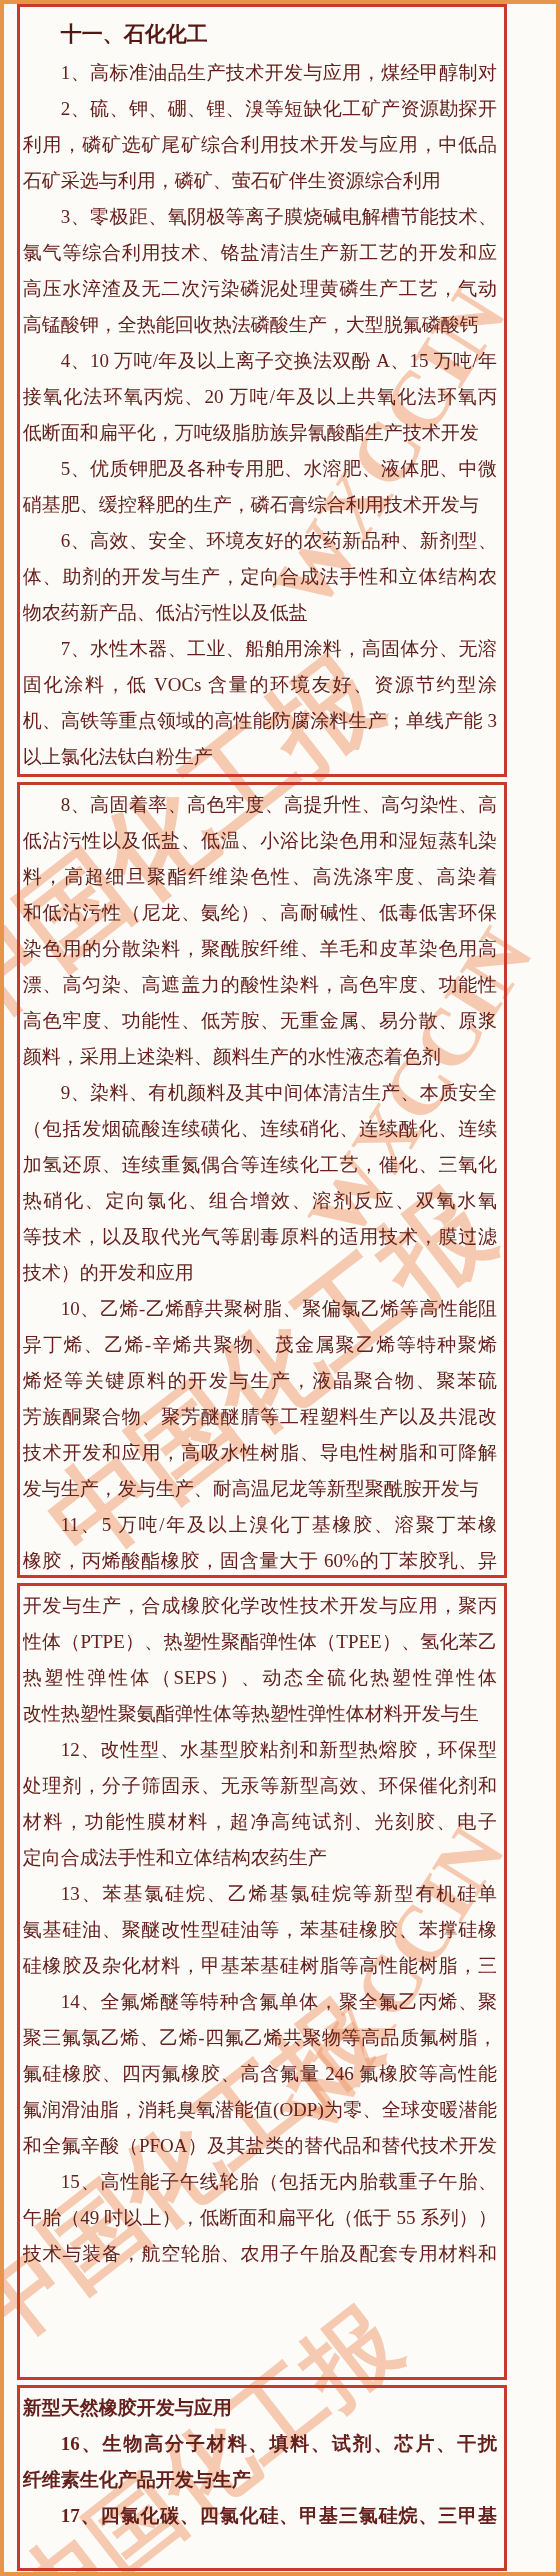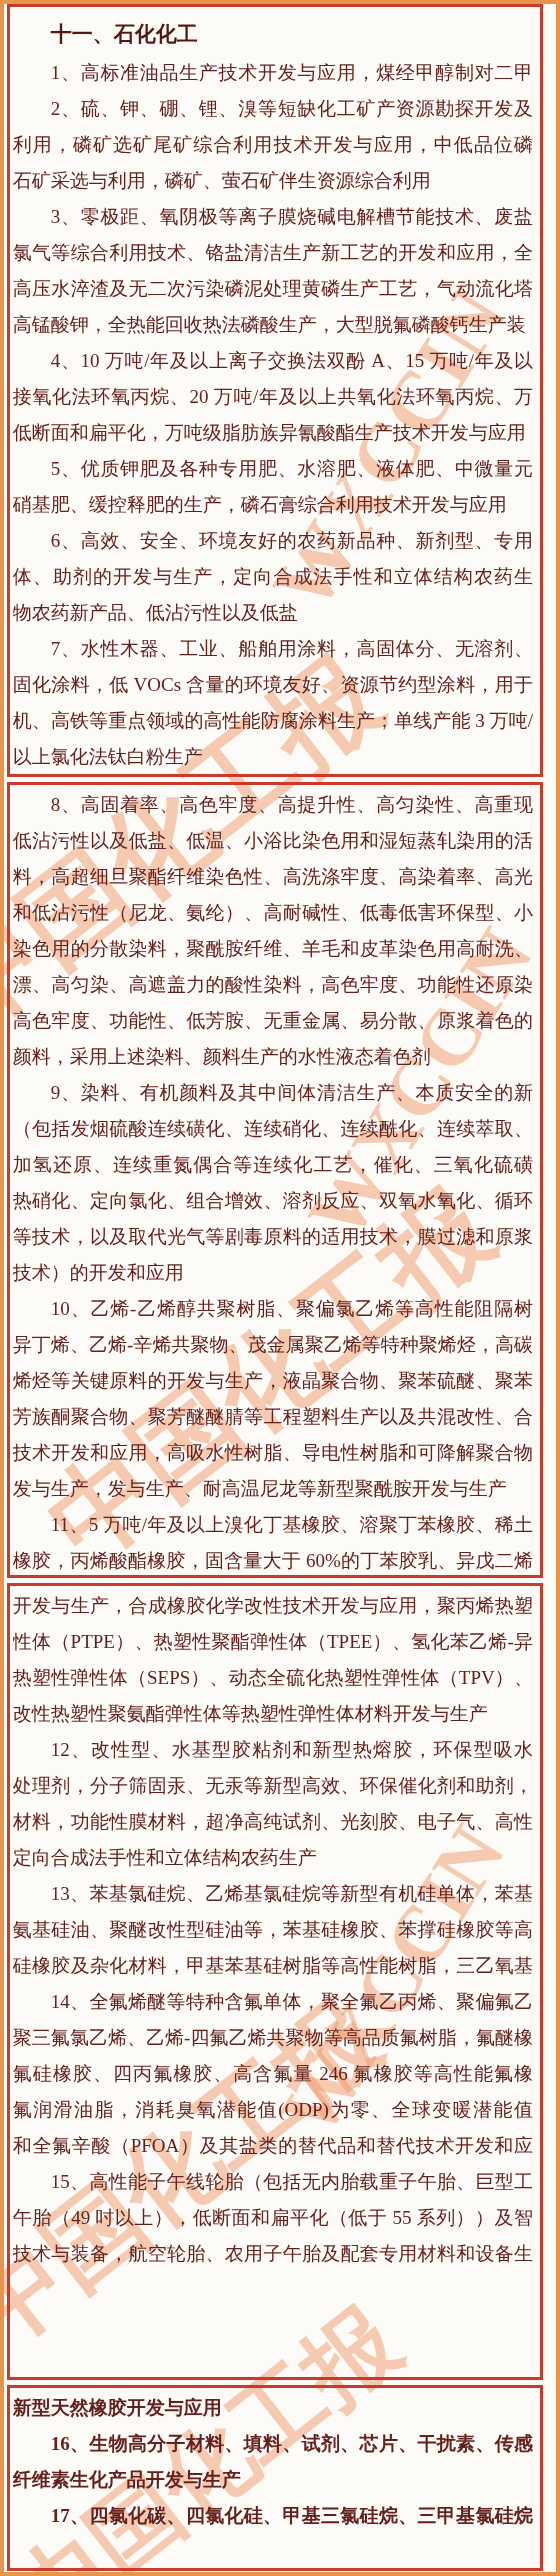--- a/index.html
+++ b/index.html
@@ -27,23 +27,23 @@
     color: var(--wm-color, #ef9a6e);
     opacity: 0.5;
     transform-origin: left center;
     font-family: "Liberation Serif", "DejaVu Serif", serif;
     line-height: 1;
   }
 
   
   .content {
     position: absolute;
-    left: 7px;
+    left: 17px;
     top: 4.2px;
-    width: 536px;
+    width: 490px;
     z-index: 2;
   }
   .red-box {
     box-sizing: border-box;
     border: 3.5px solid var(--box-red, #c93a2b);
     margin-bottom: 4.9px;
     padding: 2.1px 7px 0 2.8px;
     overflow: hidden;
     background: transparent;
   }

